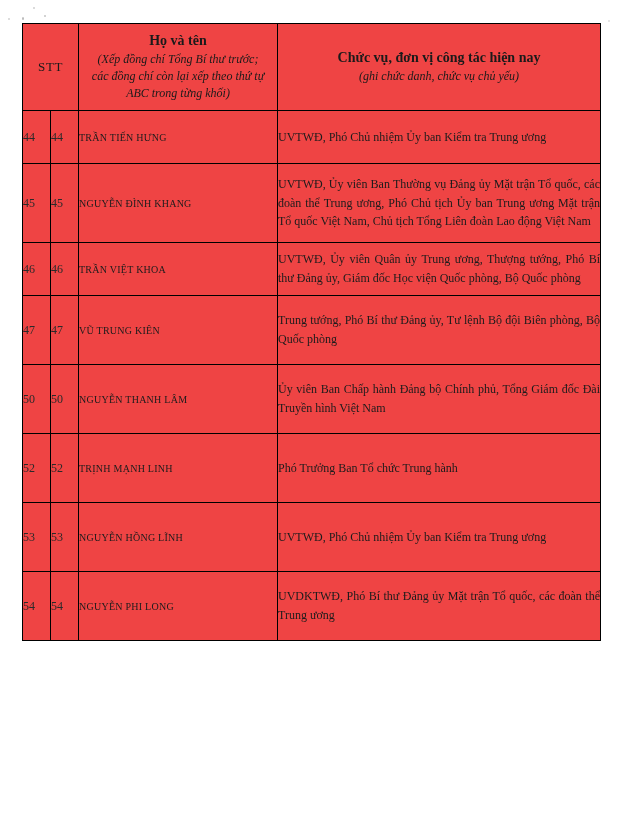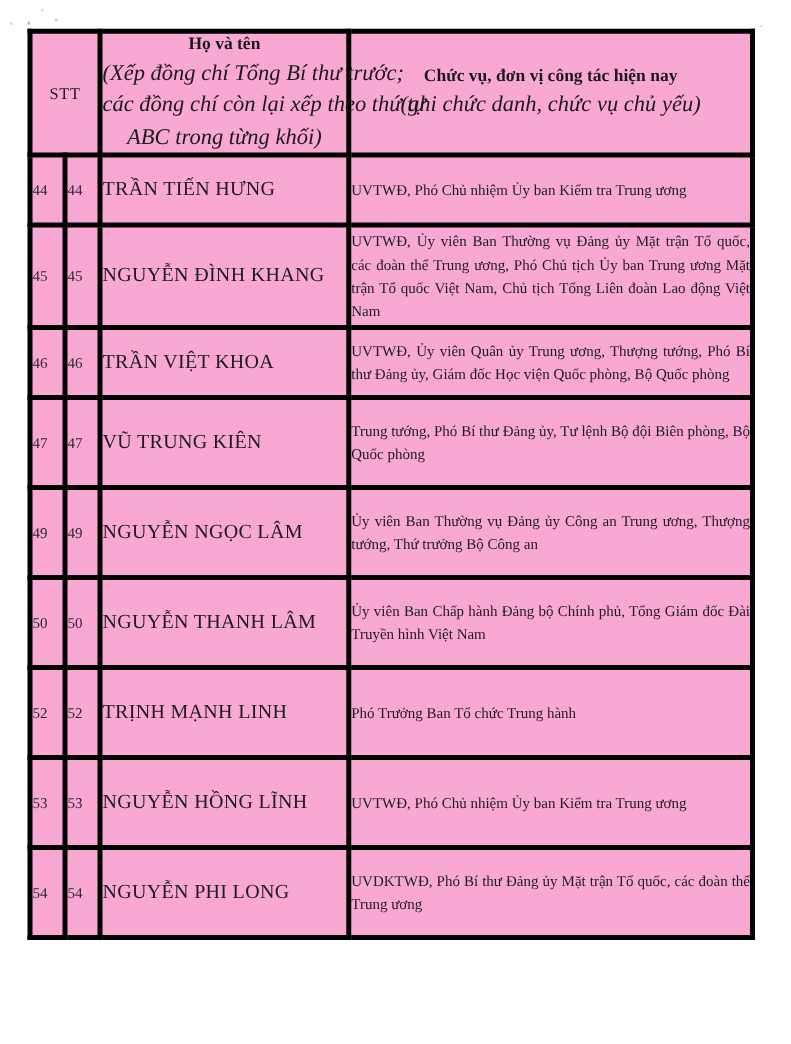--- a/index.html
+++ b/index.html
@@ -39,24 +39,24 @@
 
   table.doc-table {
     position: absolute;
     left: 22px;
     top: 23px;
     width: 578px;
     border-collapse: collapse;
     table-layout: fixed;
   }
   table.doc-table td {
-    border: 4px solid #000000;
+    border: 1px solid #000000;
     vertical-align: middle;
     padding: 0;
-    background: #f9a8d4;
+    background: #ef4444;
   }
 
   
   col.c-stt-a { width: 28px; }
   col.c-stt-b { width: 28px; }
   col.c-name  { width: 199px; }
   col.c-pos   { width: 323px; }
 
   
   .hdr-cell {
@@ -71,34 +71,34 @@
     text-align: center;
   }
   .hdr-title {
     font-weight: bold;
     font-size: 14px;
     line-height: 1.25;
     margin-bottom: 1px;
   }
   .hdr-sub {
     font-style: italic;
-    font-size: 18px;
+    font-size: 12px;
     line-height: 1.42;
   }
   .hdr-sub .ln { display: block; white-space: nowrap; }
 
   
   td.num {
     text-align: left;
     font-size: 12px;
     color: #2a2a2a;
   }
   td.name {
     padding: 4px 4px 4px 7px;
-    font-size: 16px;
+    font-size: 10px;
     letter-spacing: 0.25px;
     color: #1c1c1c;
     white-space: nowrap;
     font-family: Liberation Serif, serif;
   }
   td.pos {
     padding: 6px 8px 6px 8px;
     font-size: 12px;
     line-height: 1.55;
     color: #1c1c1c;
@@ -169,26 +169,20 @@
       </tr>
 
       <tr class="r-3">
         <td class="num">47</td>
         <td class="num">47</td>
         <td class="name">VŨ TRUNG KIÊN</td>
         <td class="pos">Trung tướng, Phó Bí thư Đảng ủy, Tư lệnh Bộ đội Biên phòng, Bộ Quốc phòng</td>
       </tr>
 
 
-      <tr class="r-3">
-        <td class="num">49</td>
-        <td class="num">49</td>
-        <td class="name">NGUYỄN NGỌC LÂM</td>
-        <td class="pos">Ủy viên Ban Thường vụ Đảng ủy Công an Trung ương, Thượng tướng, Thứ trưởng Bộ Công an</td>
-      </tr>
 
       <tr class="r-3">
         <td class="num">50</td>
         <td class="num">50</td>
         <td class="name">NGUYỄN THANH LÂM</td>
         <td class="pos">Ủy viên Ban Chấp hành Đảng bộ Chính phủ, Tổng Giám đốc Đài Truyền hình Việt Nam</td>
       </tr>
 
 
       <tr class="r-3">

